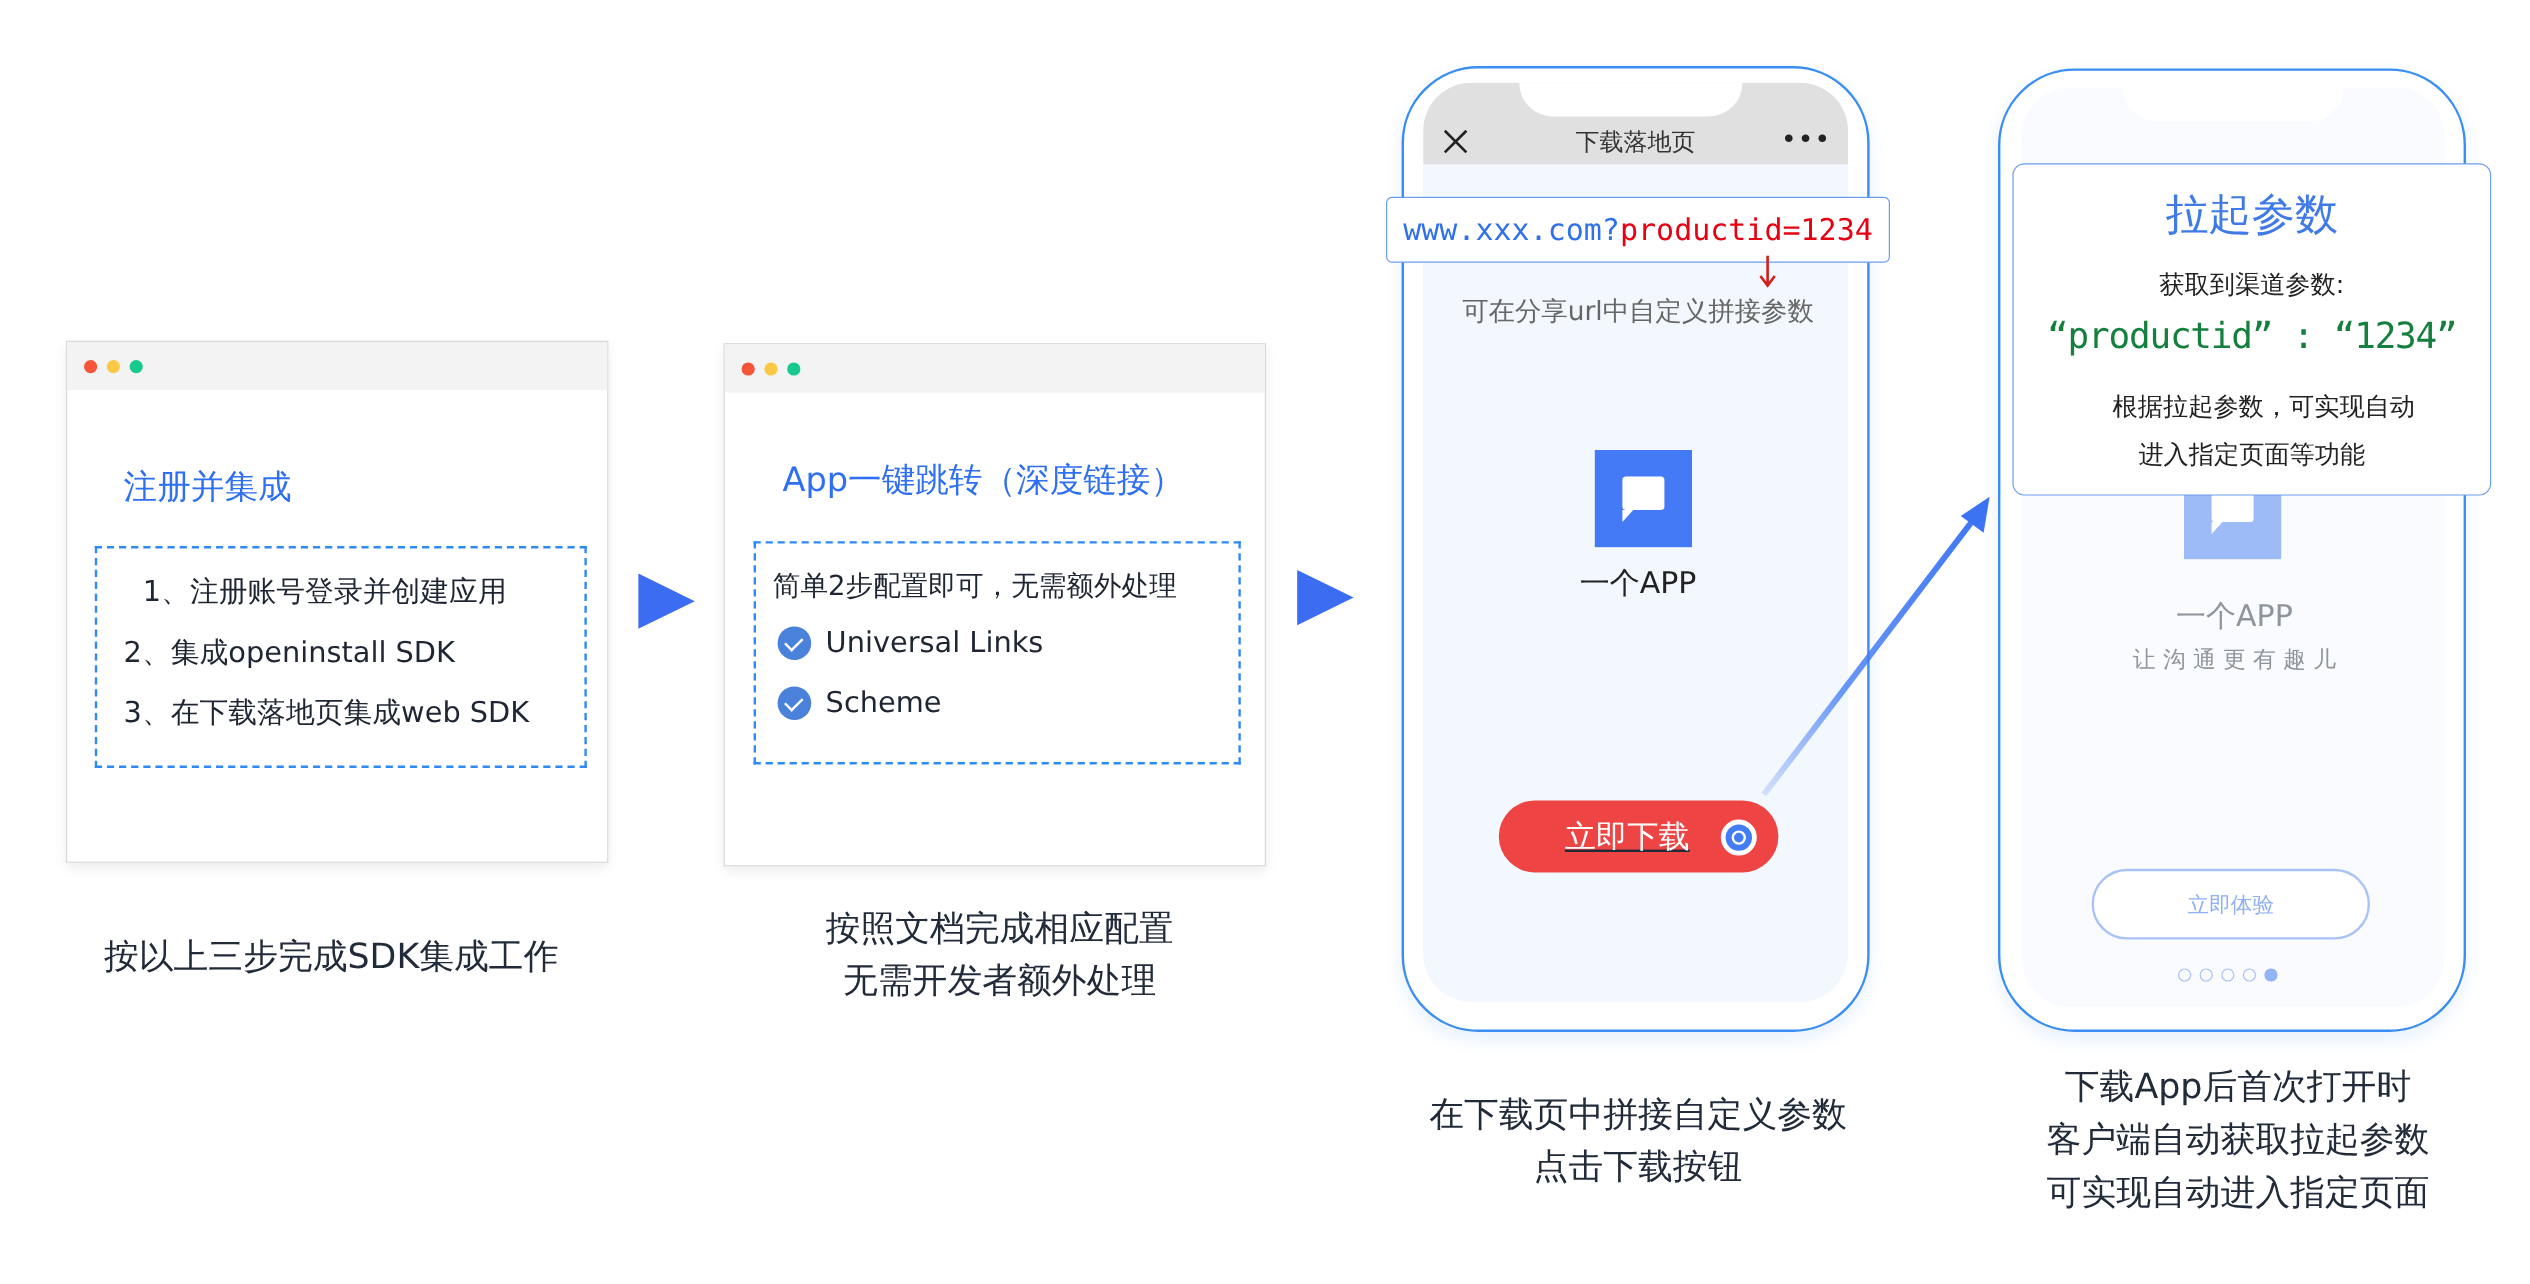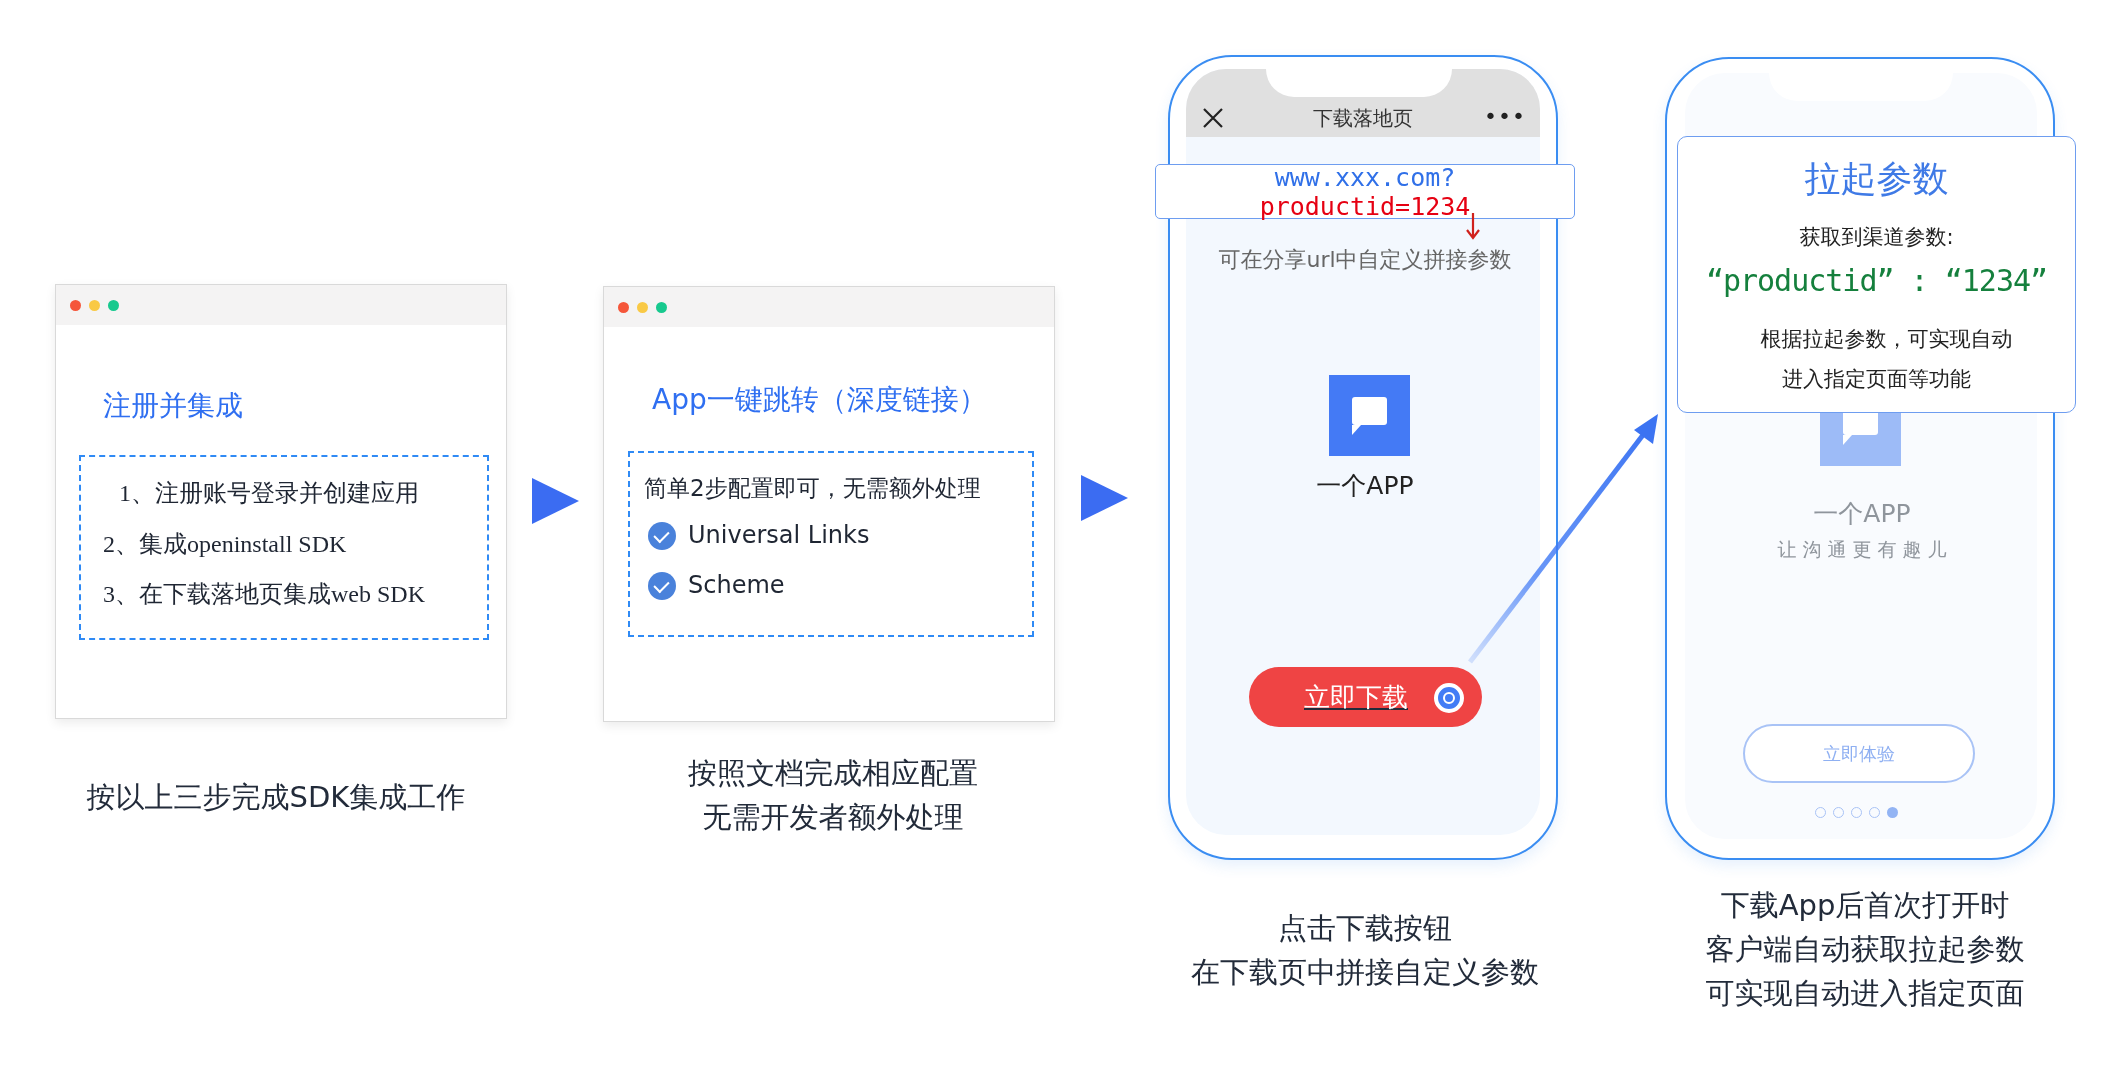--- a/index.html
+++ b/index.html
@@ -19,32 +19,32 @@
 
   .caption { position: absolute; font-size: 29px; color: #222b3a; text-align: center; white-space: nowrap; line-height: 44px; }
 
   .tri { position: absolute; width: 0; height: 0; border-top: 23px solid transparent; border-bottom: 23px solid transparent; border-left: 47px solid #3b6cf2; }
 
   
   .phone { position: absolute; border: 2px solid #3a8df2; border-radius: 64px; background: #fff; box-shadow: 0 6px 14px rgba(58,141,242,0.12); }
   .screen { position: absolute; border-radius: 40px; overflow: hidden; }
   .notch { position: absolute; background: #fff; border-radius: 0 0 28px 28px; }
 
-  .url-pill { position: absolute; background: #fff; border: 1.5px solid #6e9df0; border-radius: 5px; font-family: "DejaVu Sans Mono", "Liberation Mono", monospace; font-size: 25px; display: flex; align-items: center; justify-content: center; white-space: nowrap; flex-direction: column; }
+  .url-pill { position: absolute; background: #fff; border: 1.5px solid #6e9df0; border-radius: 5px; font-family: "DejaVu Sans Mono", "Liberation Mono", monospace; font-size: 25px; display: flex; align-items: center; justify-content: center; white-space: nowrap; }
 
   .appicon { position: absolute; }
   .bubble { position: absolute; background: #fff; border-radius: 3px; }
   .bubble::after { content: ""; position: absolute; left: 0; bottom: -10px; border-left: 9px solid #fff; border-bottom: 10px solid transparent; }
 
   .btn-pill { position: absolute; border-radius: 40px; display: flex; align-items: center; }
 </style>
 </head>
 <body>
 
-<div class="card" style="left:55px; top:284px; width:452px; height:435px;font-family:Liberation Serif, serif;">
+<div class="card" style="left:55px; top:284px; width:452px; height:435px;">
   <div class="bar">
     <span class="dot" style="left:14px; background:#f5563a;"></span>
     <span class="dot" style="left:33px; background:#f9c945;"></span>
     <span class="dot" style="left:52px; background:#17c98e;"></span>
   </div>
   <div class="title" style="left:47px; top:102px;">注册并集成</div>
   <div class="dash" style="left:23px; top:170px; width:410px; height:185px;"></div>
   <div class="item" style="left:47px; top:192px;margin-left:16px;">1、注册账号登录并创建应用</div>
   <div class="item" style="left:47px; top:243px;">2、集成openinstall SDK</div>
   <div class="item" style="left:47px; top:293px;">3、在下载落地页集成web SDK</div>
@@ -111,22 +111,22 @@
 
   <div class="btn-pill" style="left:79px; top:610px; width:233px; height:60px; background:#ef4444;text-decoration:underline;">
     <span style="color:#fff; font-size:26px; margin-left:55px;">立即下载</span>
     <span style="position:absolute; right:18px; top:16px; width:30px; height:30px; border-radius:50%; border:4px solid #fff; background:#437cf5;">
       <span style="position:absolute; left:5px; top:5px; width:12px; height:12px; border-radius:50%; border:2px solid #fff;"></span>
     </span>
   </div>
 </div>
 
 <div class="caption" style="left:1145px; width:440px; top:906px;">
+  <div>在下载页中拼接自定义参数</div>
   <div>点击下载按钮</div>
-  <div>在下载页中拼接自定义参数</div>
 </div>
 
 <div class="phone" style="left:1665px; top:57px; width:390px; height:803px;">
   <div class="screen" style="left:18px; top:14px; width:352px; height:766px; background:#f9fbfe;">
     <div class="notch" style="left:84px; top:0; width:184px; height:28px;"></div>
   </div>
 
   <div class="appicon" style="left:153px; top:333px; width:81px; height:74px; background:#9dbbf7;">
     <div class="bubble" style="left:23px; top:15px; width:35px; height:28px;"></div>
   </div>

